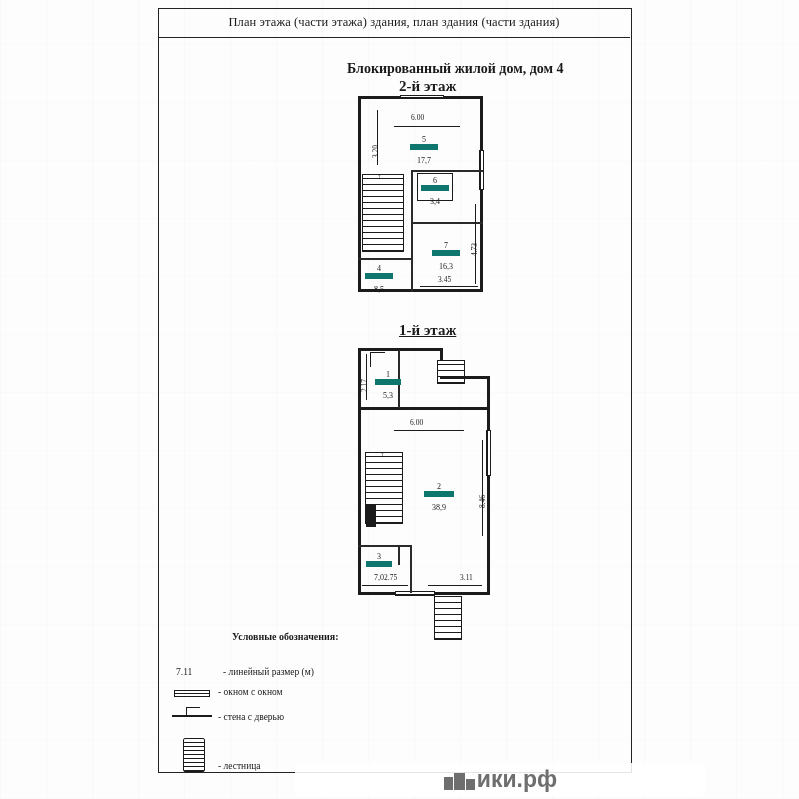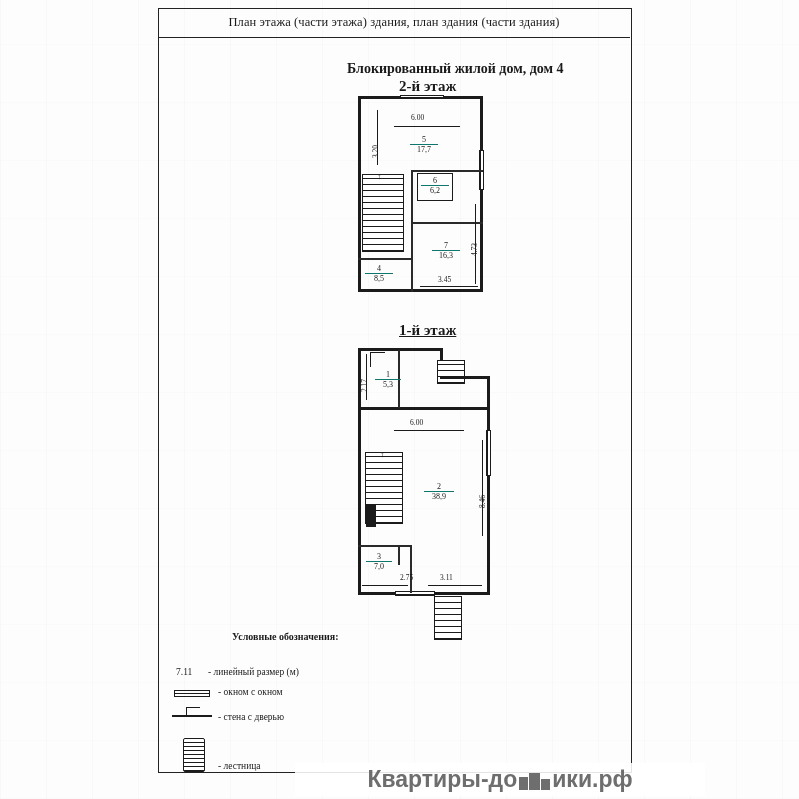--- a/index.html
+++ b/index.html
@@ -106,22 +106,22 @@
     font-size: 8px;
     line-height: 9px;
     text-align: center;
     white-space: nowrap;
   }
   .room-num b {
     font-weight: normal;
   }
   .room-num .area {
     display: block;
-    border-top: 1px solid #0f766e;
-    padding-top: 0px;
+    border-top: 6px solid #0f766e;
+    padding-top: 6px;
   }
   .dim {
     position: absolute;
     font-size: 7.5px;
     white-space: nowrap;
   }
   .dim-v {
     position: absolute;
     font-size: 7.5px;
     white-space: nowrap;
@@ -256,21 +256,21 @@
 
     <div class="stair" style="left:362px; top:174px; width:42px; height:78px;"></div>
     <div class="up-arrow" style="left:377px; top:172px;">↑</div>
 
     <div class="room-num" style="left:410px; top:135px; width:28px;">
       <b>5</b>
       <span class="area">17,7</span>
     </div>
     <div class="room-num" style="left:421px; top:176px; width:28px;">
       <b>6</b>
-      <span class="area">6,2</span>
+      <span class="area">3,4</span>
     </div>
     <div class="room-num" style="left:432px; top:241px; width:28px;">
       <b>7</b>
       <span class="area">16,3</span>
     </div>
     <div class="room-num" style="left:365px; top:264px; width:28px;">
       <b>4</b>
       <span class="area">8,5</span>
     </div>
 
@@ -333,50 +333,49 @@
 
     <div class="dim-v" style="left:360px; top:392px;">2.17</div>
     <div class="arrowline-v" style="left:366px; top:354px; height:46px;"></div>
 
     <div class="dim" style="left:410px; top:418px;">6.00</div>
     <div class="arrowline" style="left:394px; top:430px; width:70px;"></div>
 
     <div class="dim-v" style="left:478px; top:508px;">8.46</div>
     <div class="arrowline-v" style="left:482px; top:440px; height:96px;"></div>
 
-    <div class="dim" style="left:384px; top:573px;margin-left:16px;">2.75</div>
+    <div class="dim" style="left:384px; top:573px;">2.75</div>
     <div class="arrowline" style="left:362px; top:585px; width:46px;"></div>
 
-    <div class="dim" style="left:440px; top:573px;">3.11</div>
+    <div class="dim" style="left:460px; top:573px;">3.11</div>
     <div class="arrowline" style="left:428px; top:585px; width:54px;"></div>
   </div>
 
   <div>
     <div class="legend-title" style="left:232px; top:631px;">Условные обозначения:</div>
 
     <div class="legend-row-text" style="left:176px; top:667px;">7.11</div>
-    <div class="legend-row-text" style="left:208px; top:667px;text-align:right;">- линейный размер (м)</div>
+    <div class="legend-row-text" style="left:223px; top:667px;text-align:right;">- линейный размер (м)</div>
 
     <div class="legend-sample-window" style="left:174px; top:690px;"></div>
     <div class="legend-row-text" style="left:218px; top:687px;">- окном с окном</div>
 
     <div class="legend-sample-door" style="left:172px; top:707px;">
       <div style="position:absolute; left:0; top:8px; width:40px; height:2px; background:#1b1b1b;"></div>
       <div style="position:absolute; left:14px; top:0px; width:1px; height:8px; background:#1b1b1b;"></div>
       <div style="position:absolute; left:14px; top:0px; width:14px; height:1px; background:#1b1b1b;"></div>
     </div>
     <div class="legend-row-text" style="left:218px; top:712px;">- стена с дверью</div>
 
     <div class="legend-sample-stairs" style="left:183px; top:738px;"></div>
     <div class="legend-row-text" style="left:218px; top:761px;">- лестница</div>
   </div>
 
   <div class="watermark">
     <div class="wm-text">
-      <span>Квартиры-до</span>
       <span class="wm-icon">
         <span class="b1"></span>
           <span class="b2"></span>
           <span class="b3"></span>
       </span>
       <span>ики.рф</span>
     </div>
   </div>
 </div>
 

